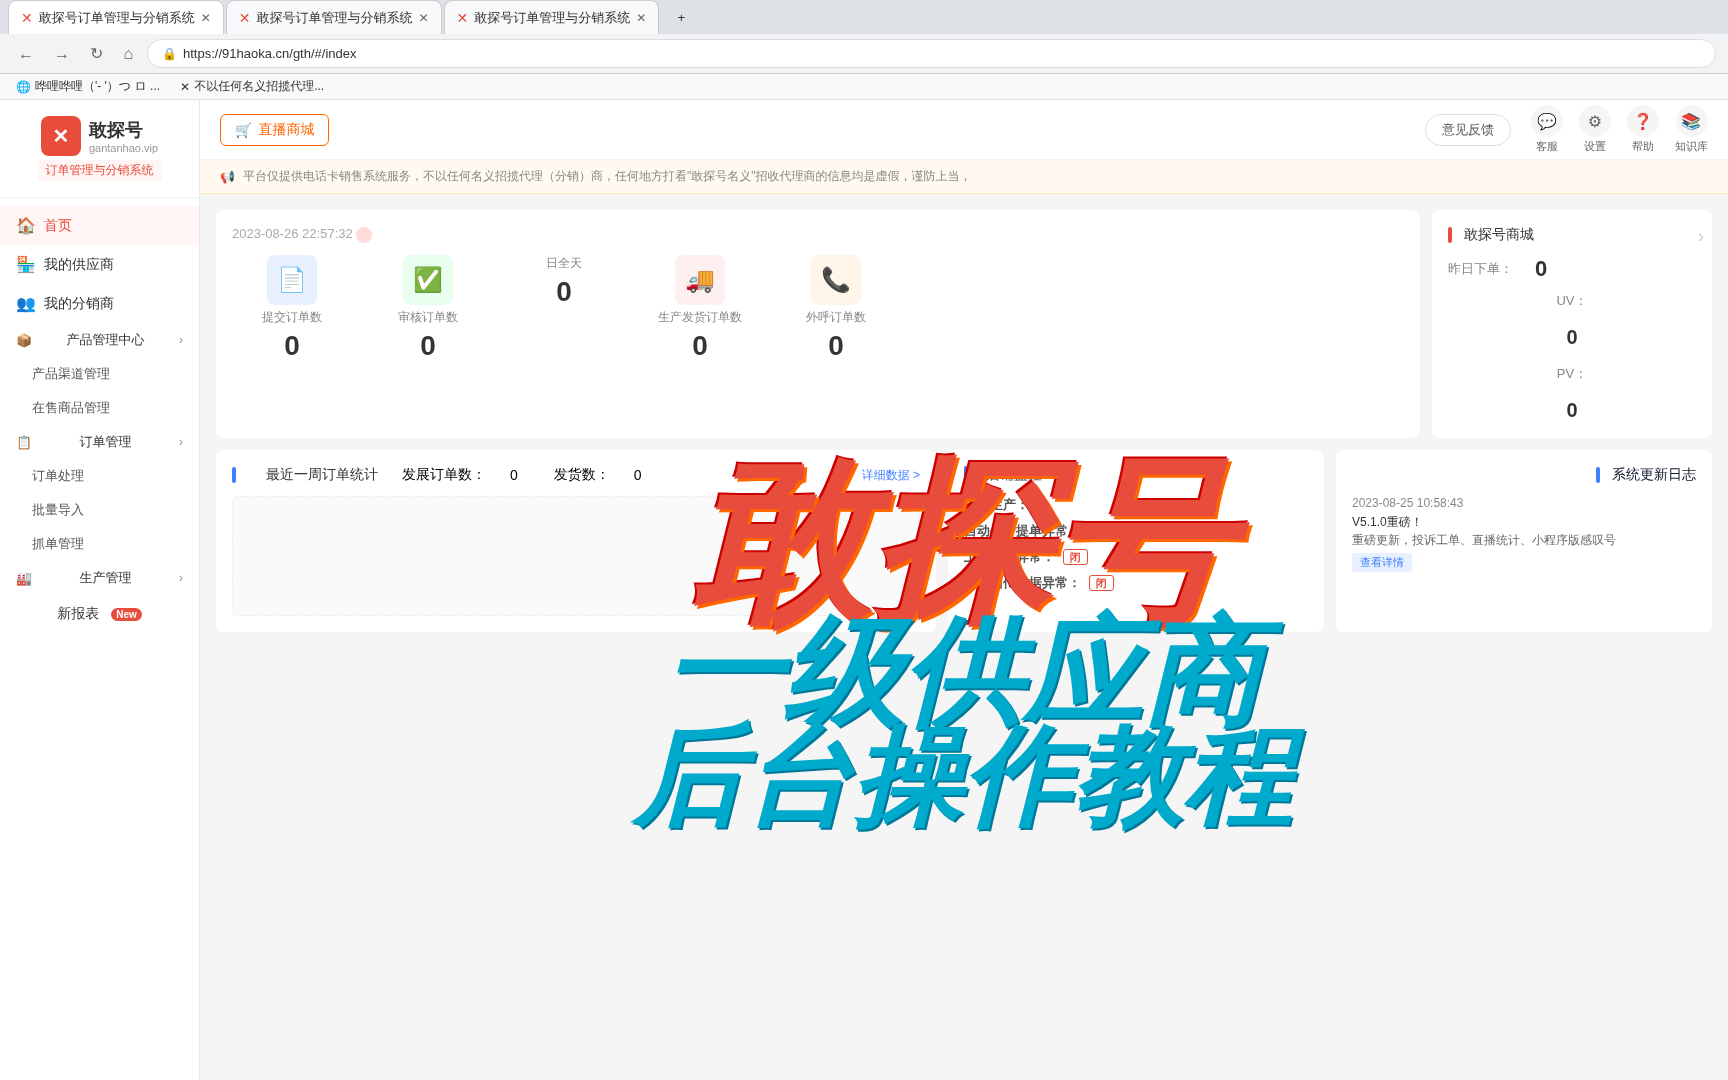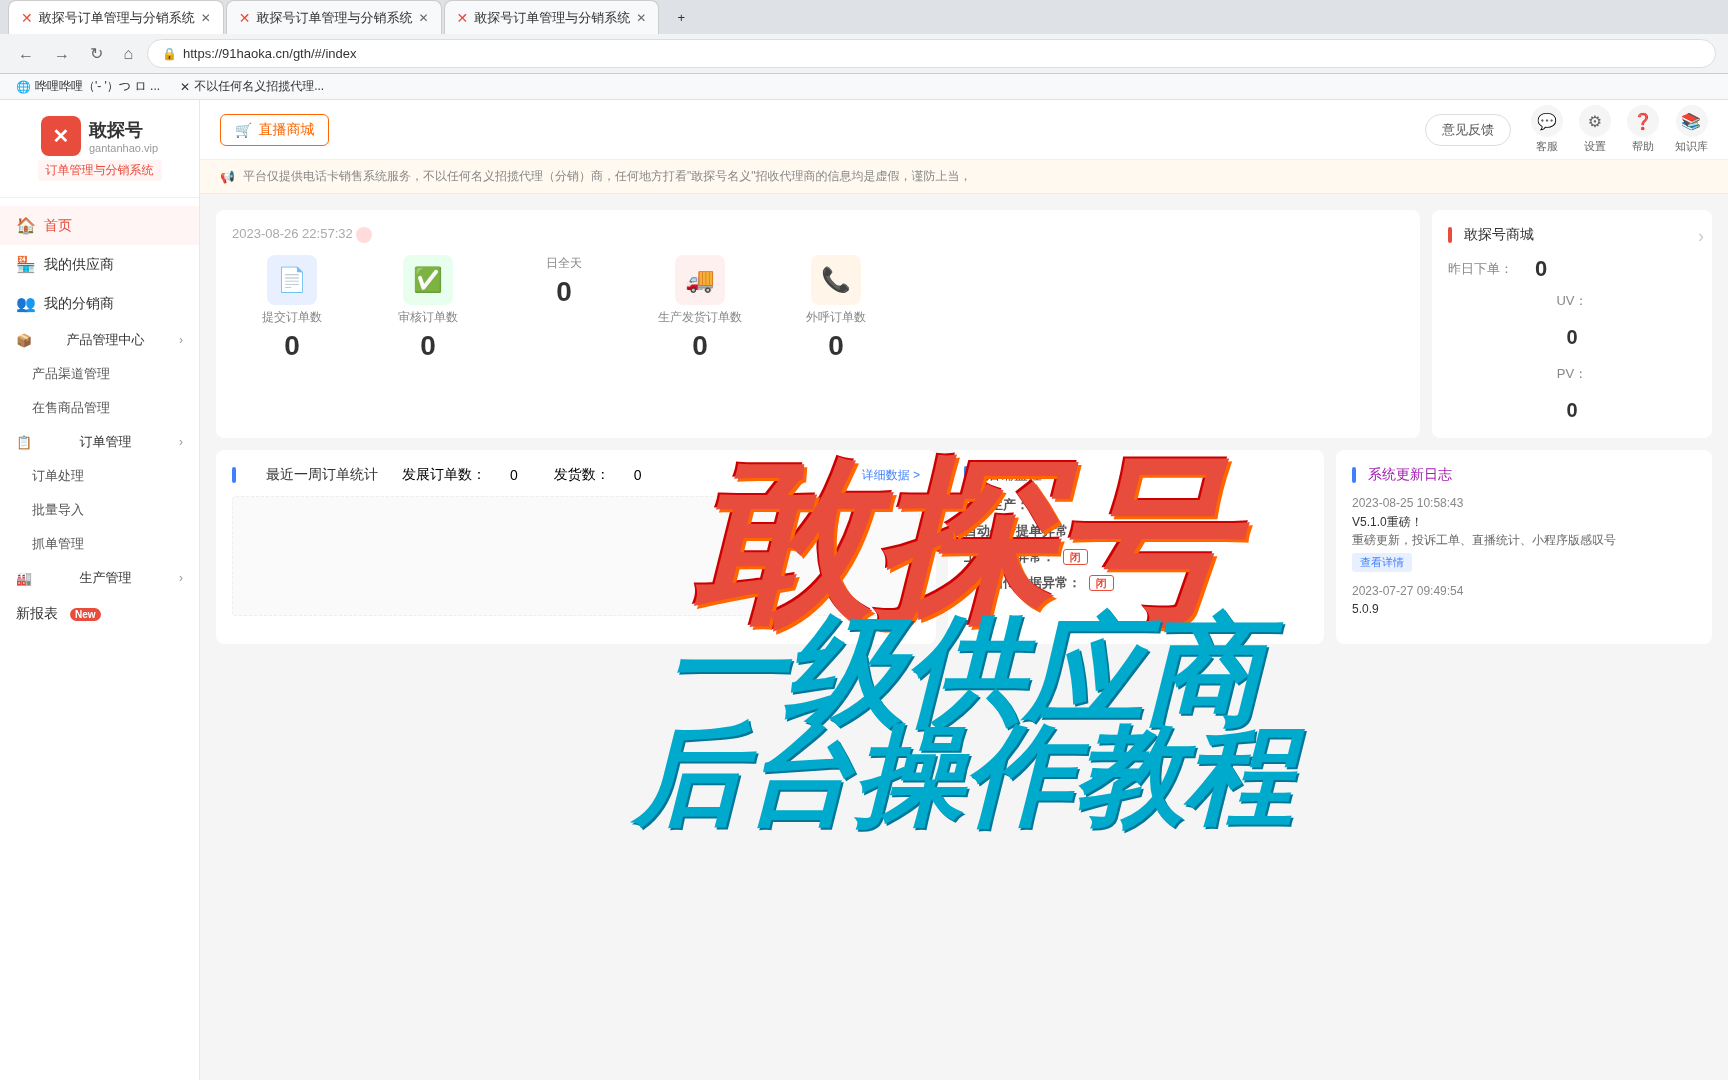--- a/index.html
+++ b/index.html
@@ -92,21 +92,21 @@
     .weekly-title { font-weight: 500; color: #333; display: flex; align-items: center; gap: 6px; }
     .weekly-detail-link { color: #4080ff; font-size: 12px; cursor: pointer; margin-left: auto; }
 
     .shop-monitor { background: #fff; border-radius: 8px; padding: 16px; flex: 1; }
     .monitor-header { font-size: 14px; color: #404040; font-weight: 500; margin-bottom: 12px; display: flex; gap: 12px; }
     .monitor-item { font-size: 13px; margin-bottom: 8px; color: #555; }
     .monitor-item span { font-weight: 700; }
     .link-red { color: #e74c3c; cursor: pointer; border: 1px solid #e74c3c; padding: 1px 6px; border-radius: 3px; font-size: 11px; margin-left: 4px; }
 
     .update-log { background: #fff; border-radius: 8px; padding: 16px; flex: 1; }
-    .update-header { font-size: 14px; color: #a21caf; font-weight: 500; margin-bottom: 12px; display: flex; align-items: center; gap: 6px; }
+    .update-header { font-size: 14px; color: #0f172a; font-weight: 500; margin-bottom: 12px; display: flex; align-items: center; gap: 6px; justify-content: flex-end; }
     .update-item { margin-bottom: 12px; }
     .update-date { font-size: 12px; color: #888; margin-bottom: 4px; }
     .update-version { font-size: 12px; font-weight: 500; color: #333; }
     .update-desc { font-size: 12px; color: #666; line-height: 1.5; }
     .view-detail-btn { display: inline-block; background: #e8f0ff; color: #4080ff; font-size: 11px; padding: 2px 8px; border-radius: 3px; cursor: pointer; margin-top: 4px; }
 
     
     .watermark-overlay { position: absolute; top: 100px; left: 200px; right: 0; bottom: 0; pointer-events: none; z-index: 10; display: flex; flex-direction: column; align-items: center; justify-content: center; }
     .watermark-title { font-size: 180px; font-weight: 900; color: #e74c3c; text-shadow: 3px 3px 0 #ff6600, -2px -2px 0 #cc0000; line-height: 1; font-style: italic; }
     .watermark-sub1 { font-size: 120px; font-weight: 900; color: #00aacc; text-shadow: 2px 2px 0 #007799; line-height: 1; font-style: italic; margin-top: -20px; }
@@ -212,21 +212,21 @@
         </div>
         <div class="menu-sub-item">
           <span>抓单管理</span>
         </div>
       </div>
       <div class="menu-group">
         <span>🏭</span>
         <span>生产管理</span>
         <span class="arrow">›</span>
       </div>
-      <div class="menu-item" style="padding:10px 16px;">
+      <div class="menu-item" style="padding:10px 16px;justify-content:center;">
         <span>新报表</span>
         <span class="new-badge">New</span>
       </div>
     </div>
   </div>
 
   <div class="main-content">
 
     <div class="top-header">
       <div class="live-shop-btn">
@@ -365,24 +365,20 @@
           <div class="update-header">
             <span class="section-bar"></span>
             <span>系统更新日志</span>
           </div>
           <div class="update-item">
             <div class="update-date">2023-08-25 10:58:43</div>
             <div class="update-version">V5.1.0重磅！</div>
             <div class="update-desc">重磅更新，投诉工单、直播统计、小程序版感叹号</div>
             <span class="view-detail-btn">查看详情</span>
           </div>
-          <div class="update-item">
-            <div class="update-date">2023-07-27 09:49:54</div>
-            <div class="update-version">5.0.9</div>
-          </div>
         </div>
       </div>
     </div>
   </div>
 
   <div class="watermark-overlay">
     <div class="watermark-title">敢探号</div>
     <div class="watermark-sub1">一级供应商</div>
     <div class="watermark-sub2">后台操作教程</div>
   </div>

